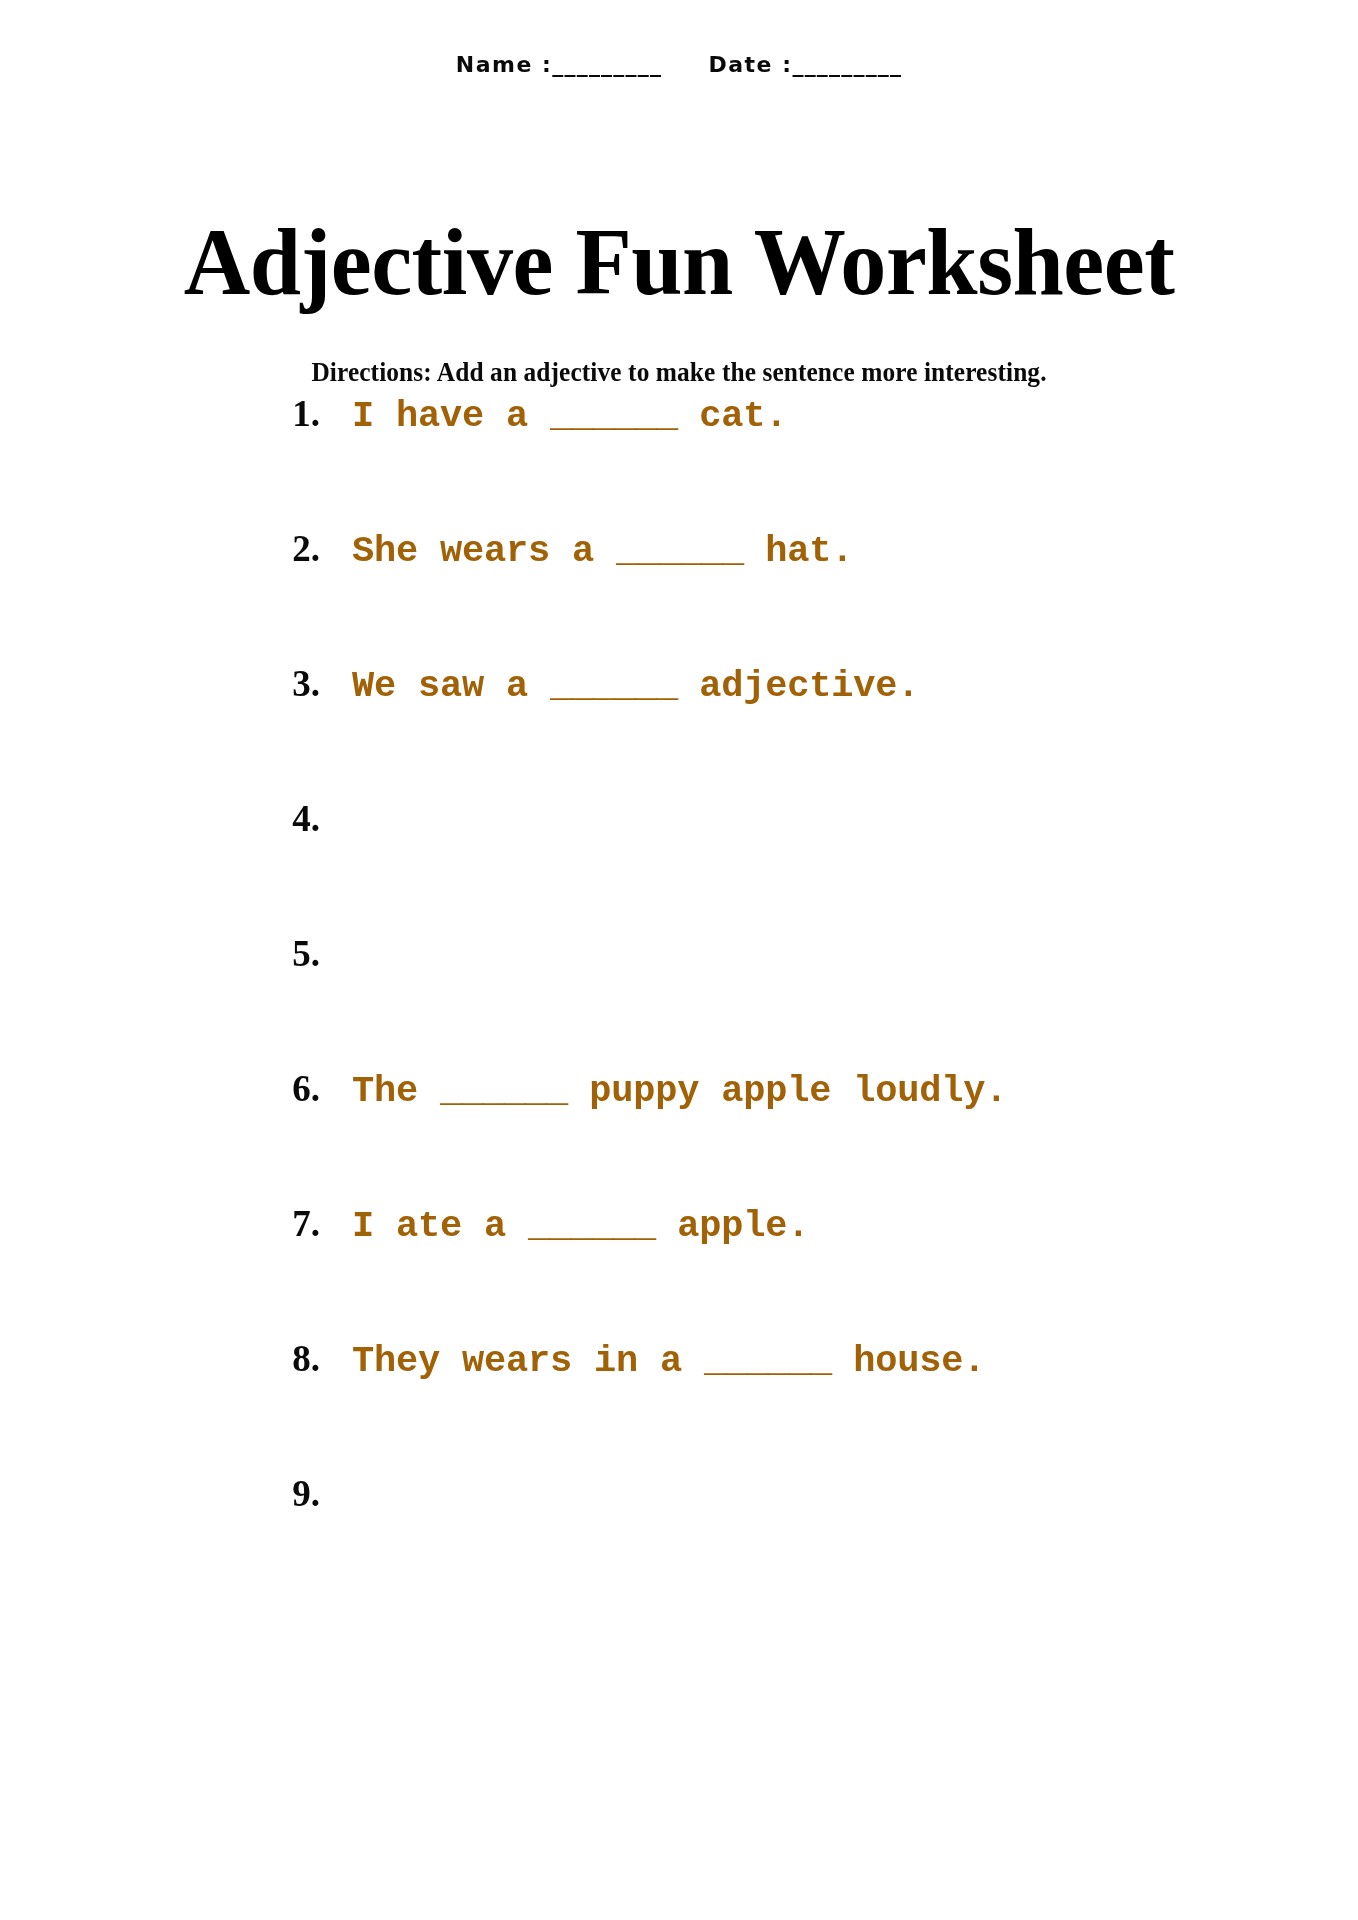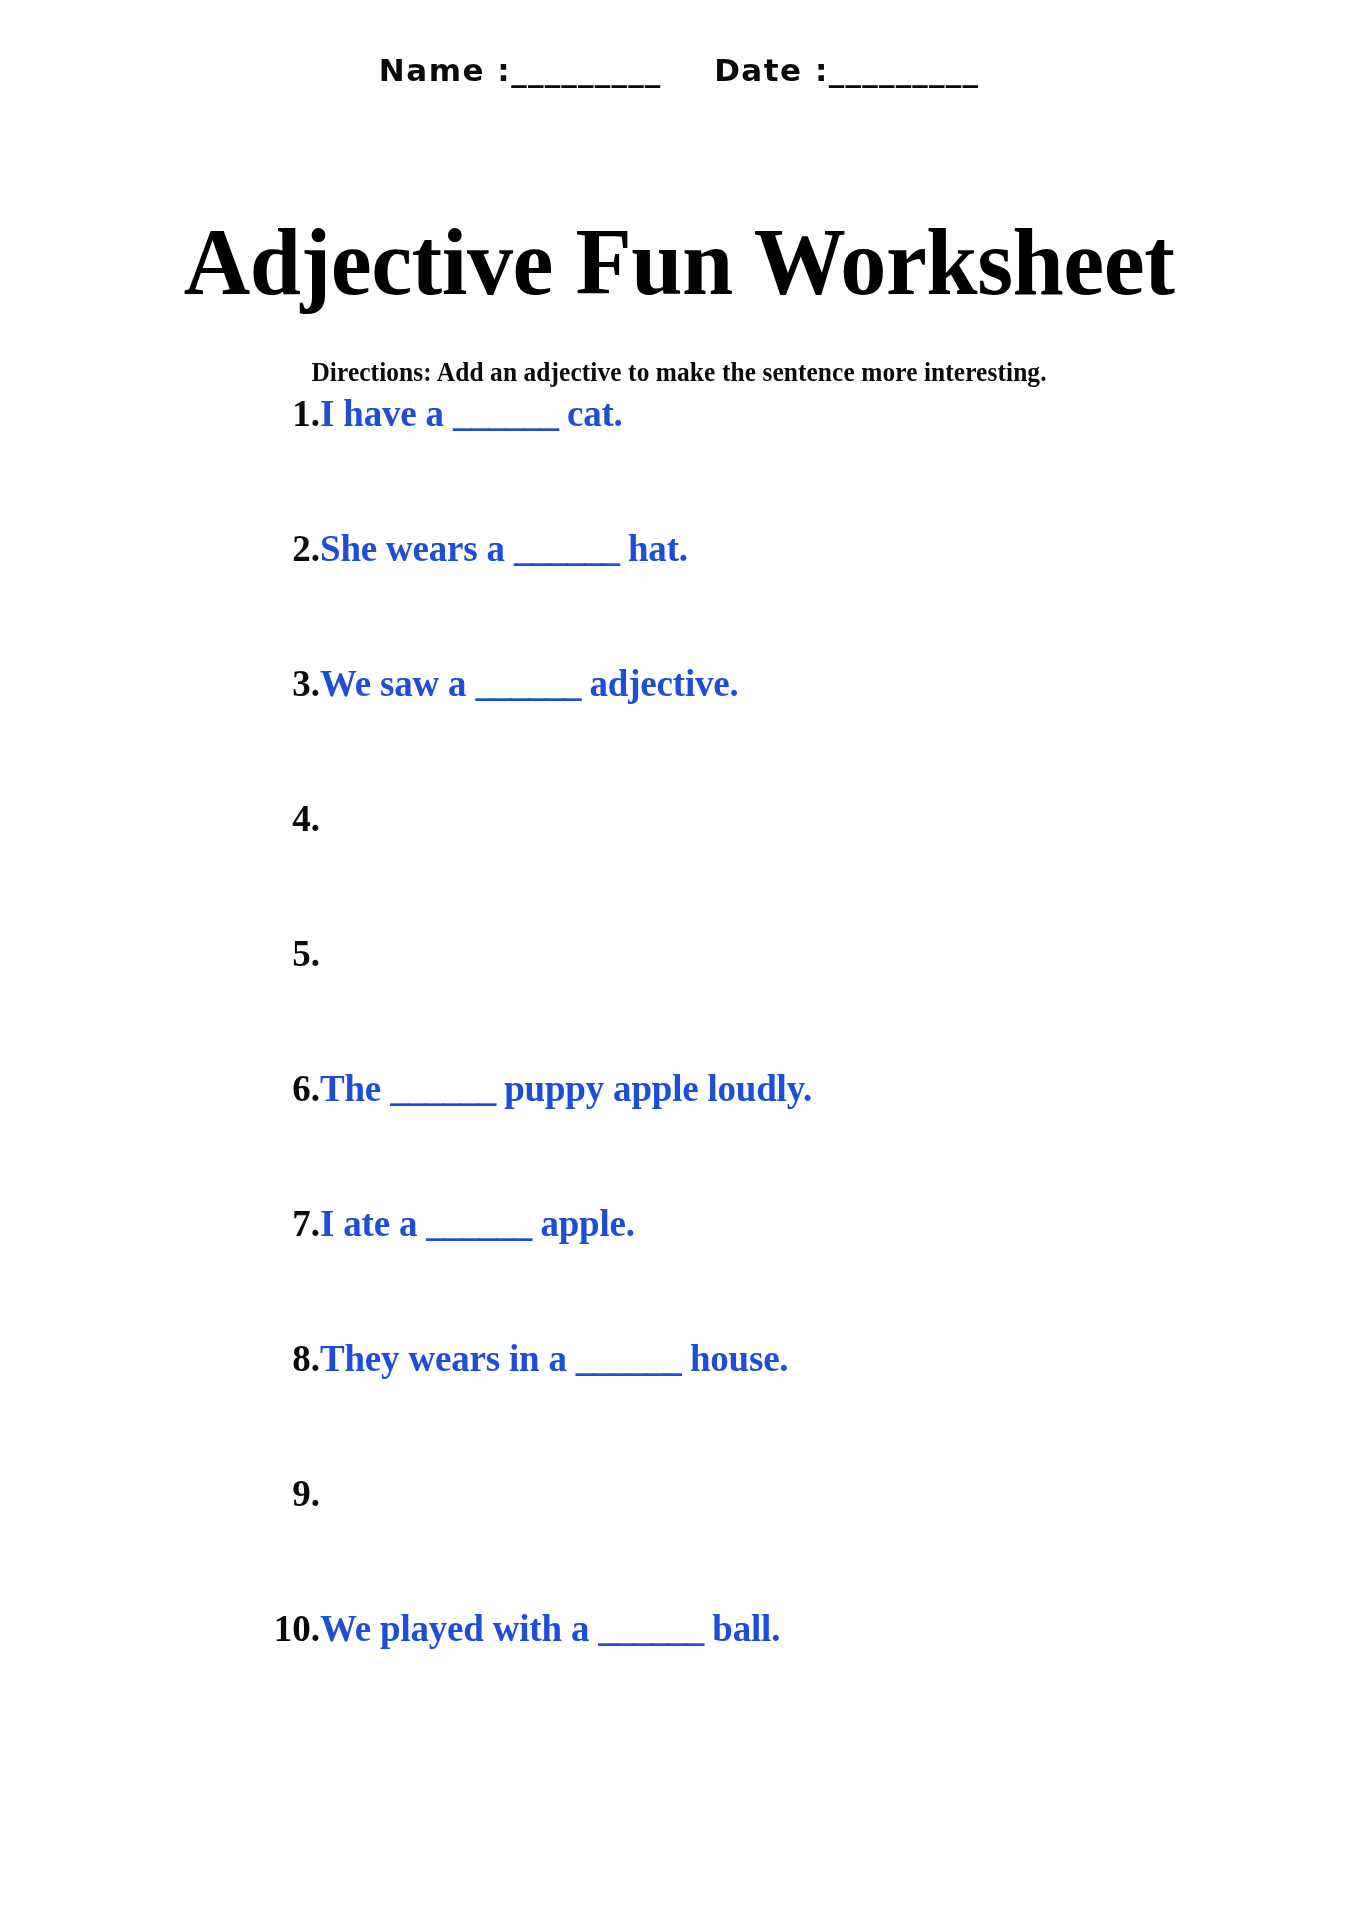--- a/index.html
+++ b/index.html
@@ -24,21 +24,21 @@
 
   
   .header-line {
     position: absolute;
     top: 52px;
     left: 0;
     width: 100%;
     text-align: center;
     white-space: nowrap;
     font-family: "DejaVu Sans", sans-serif;
-    font-size: 31px;
+    font-size: 22px;
     font-weight: 700;
     letter-spacing: 0.5px;
     color: #0a0a0a;
   }
   .header-line .field {
     display: inline-block;
     vertical-align: baseline;
   }
   .header-line .label {
     display: inline-block;
@@ -109,25 +109,26 @@
     width: 62px;
     flex: 0 0 62px;
     text-align: right;
     font-family: "Liberation Serif", "DejaVu Serif", serif;
     font-weight: 700;
     font-size: 37px;
     letter-spacing: 0px;
     color: #0a0a0a;
   }
   .q-text {
-    font-family: Liberation Serif, serif;
+    margin-left: 32px;
+    font-family: Liberation Mono, monospace;
     font-weight: 700;
     font-size: 37px;
     letter-spacing: -0.2px;
-    color: #1d4ed8;
+    color: #a16207;
   }
   .q-text .blank {
     display: inline-block;
     font-weight: 700;
     letter-spacing: -1px;
   }
 </style>
 </head>
 <body>
 
@@ -170,19 +171,15 @@
         <span class="q-number">7.</span>
         <span class="q-text"><span>I ate a</span> <span class="blank">______</span> <span>apple.</span></span>
       </li>
       <li class="question-item">
         <span class="q-number">8.</span>
         <span class="q-text"><span>They wears in a</span> <span class="blank">______</span> <span>house.</span></span>
       </li>
       <li class="question-item">
         <span class="q-number">9.</span>
       </li>
-      <li class="question-item">
-        <span class="q-number">10.</span>
-        <span class="q-text"><span>We played with a</span> <span class="blank">______</span> <span>ball.</span></span>
-      </li>
     </ol>
 
 </div>
 
 </body></html>

